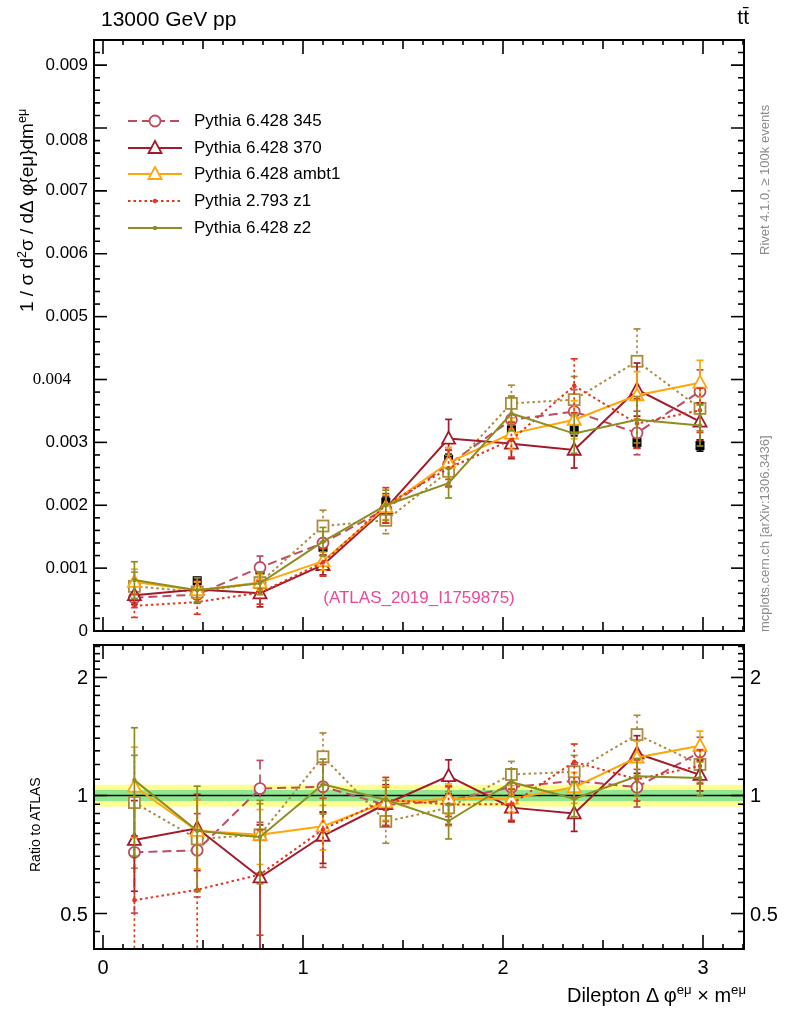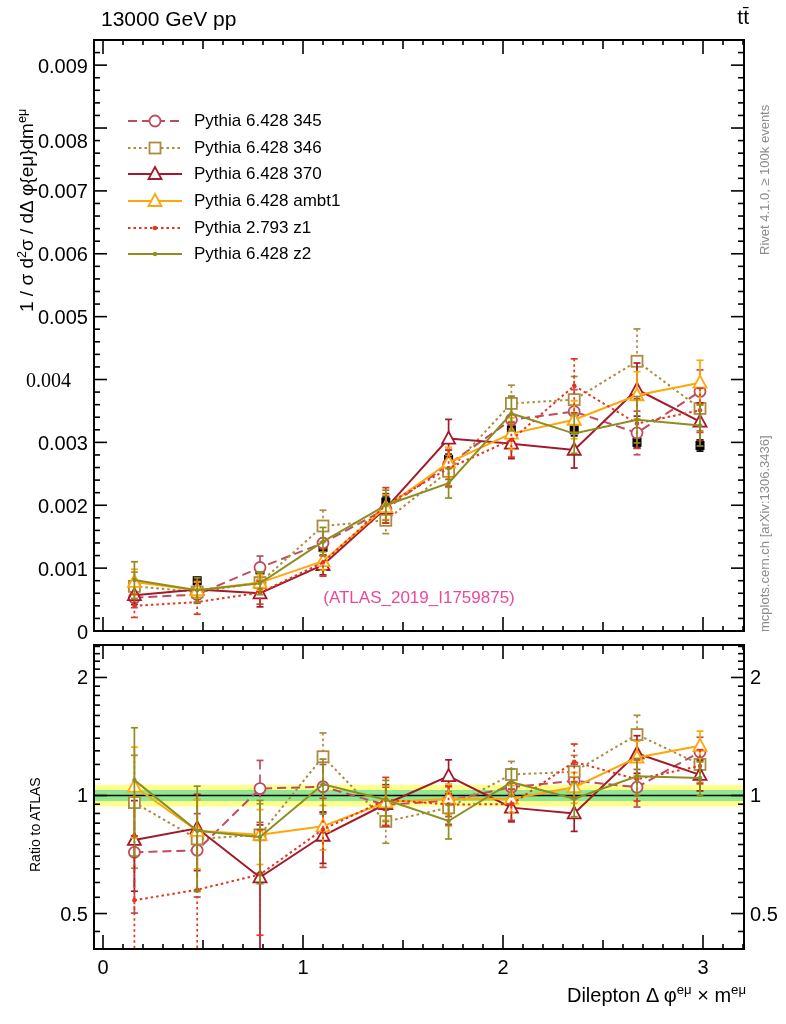--- a/index.html
+++ b/index.html
@@ -1,28 +1,28 @@
 <!DOCTYPE html>
 <html><head>
 <meta charset="utf-8">
 <style>
   html,body{margin:0;padding:0;background:#fff;}
   .page{position:relative;width:786px;height:1024px;background:#ffffff;overflow:hidden;
-        font-family:"Liberation Sans",sans-serif;color:#000;}
+        font-family:"Liberation Sans",sans-serif;color:#000;border-radius:28px;}
   #plot-svg{position:absolute;left:0;top:0;}
   .abs{position:absolute;white-space:nowrap;}
   .rot{position:absolute;transform:rotate(-90deg);transform-origin:0 0;white-space:nowrap;}
   .title{font-size:21px;}
   .note{color:#8c8c8c;font-size:13px;}
   .watermark{color:#ec4899;font-size:17px;left:94px;width:650px;text-align:center;}
   .axis-label{font-size:19px;}
   .x-title{font-size:20px;text-align:right;}
   .ratio-title{font-size:14px;}
   sup{font-size:66%;}
-  .ticklabel{position:absolute;font-size:20px;}
+  .ticklabel{position:absolute;font-size:17px;}
   .ticklabel.big{font-size:20px;}
   .tl-right{text-align:right;}
   #legend{position:absolute;left:126px;top:108px;}
   .legend-row{display:flex;align-items:center;height:26.6px;}
   .legend-label{font-size:17px;margin-left:10px;}
 </style>
 </head>
 <body>
 
 <div class="page">
@@ -898,27 +898,20 @@
   <div id="legend">
       <div class="legend-row">
         <svg width="58" height="22">
           <line x1="2" x2="56" y1="11" y2="11" stroke="#bf4b60" stroke-width="2" stroke-dasharray="9,5"></line>
           <circle cx="29" cy="11" r="5.5" fill="#fff" stroke="#bf4b60" stroke-width="1.8"></circle>
         </svg>
         <span class="legend-label">Pythia 6.428 345</span>
       </div>
       <div class="legend-row">
         <svg width="58" height="22">
-          <line x1="2" x2="56" y1="11" y2="11" stroke="#ac8b3e" stroke-width="2" stroke-dasharray="2.5,3"></line>
-          <rect x="23.5" y="5.5" width="11" height="11" fill="#fff" stroke="#ac8b3e" stroke-width="1.8"></rect>
-        </svg>
-        <span class="legend-label">Pythia 6.428 346</span>
-      </div>
-      <div class="legend-row">
-        <svg width="58" height="22">
           <line x1="2" x2="56" y1="11" y2="11" stroke="#a21a2b" stroke-width="2"></line>
           <path d="M 29 4 L 35.5 16 L 22.5 16 Z" fill="#fff" stroke="#a21a2b" stroke-width="1.8"></path>
         </svg>
         <span class="legend-label">Pythia 6.428 370</span>
       </div>
       <div class="legend-row">
         <svg width="58" height="22">
           <line x1="2" x2="56" y1="11" y2="11" stroke="#ffa60a" stroke-width="2"></line>
           <path d="M 29 4 L 35.5 16 L 22.5 16 Z" fill="#fff" stroke="#ffa60a" stroke-width="1.8"></path>
         </svg>

